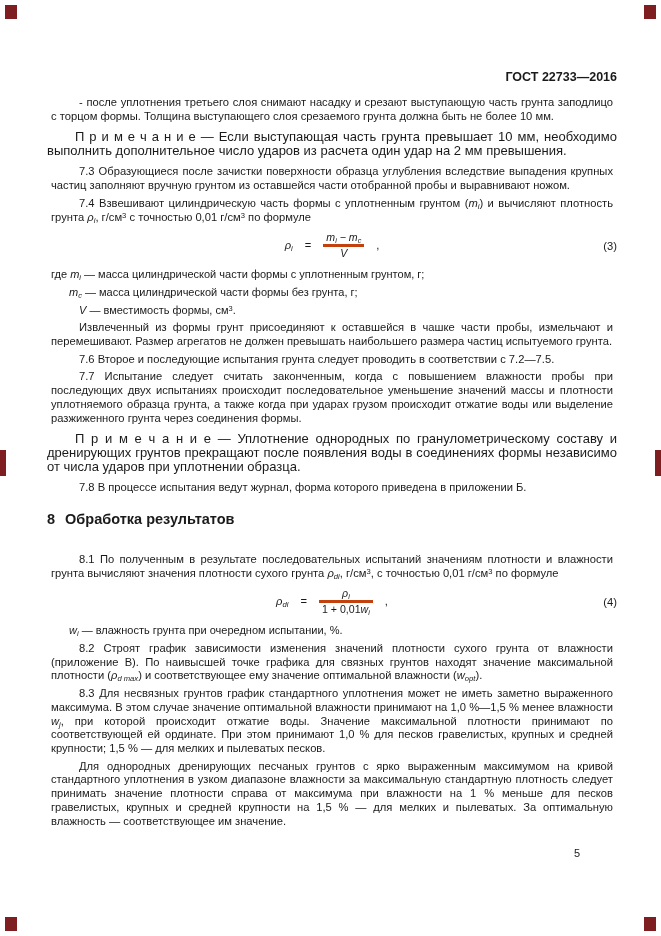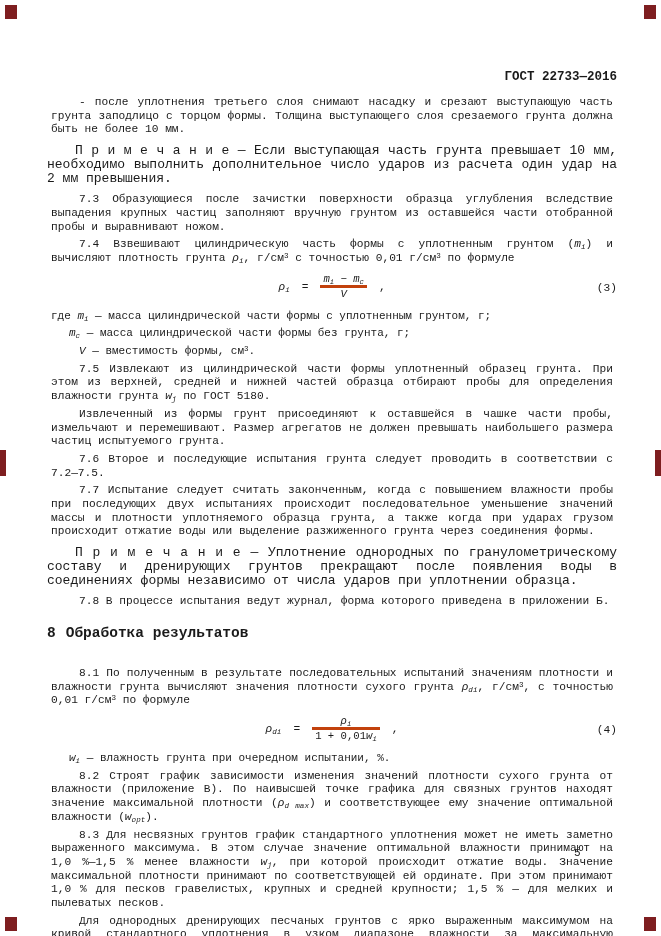--- a/index.html
+++ b/index.html
@@ -1,20 +1,20 @@
 <!DOCTYPE html>
 <html lang="ru"><head>
 <meta charset="utf-8">
 <style>
   html,body{margin:0;padding:0;background:#ffffff;}
   .page{
     position:relative;
     width:661px;height:936px;
     background:#ffffff;
-    font-family:Liberation Mono, monospace;
+    font-family:Liberation Sans, sans-serif;
     color:#1a1a1a;
     overflow:hidden;
   }
   .content{
     position:absolute;
     left:47px;top:70px;
     width:570px;
   }
   .doc-code{
     text-align:right;
@@ -122,21 +122,20 @@
         </span>
         <span>,</span>
       </span>
       <span class="f-number">(3)</span>
     </div>
 
     <p class="defs"><span>где </span><span class="it">m</span><sub class="it">i</sub><span> — масса цилиндрической части формы с уплотненным грунтом, г;</span></p>
     <p class="defs def-in1"><span class="it">m</span><sub class="it">c</sub><span> — масса цилиндрической части формы без грунта, г;</span></p>
     <p class="defs def-in2"><span class="it">V</span><span> — вместимость формы, см</span><sup>3</sup><span>.</span></p>
 
-    <p class="body-p ind"><span>7.5 Извлекают из цилиндрической части формы уплотненный образец грунта. При этом из верхней, средней и нижней частей образца отбирают пробы для определения влажности грунта </span><span class="it">w</span><sub class="it">j</sub><span> по ГОСТ 5180.</span></p>
     <p class="body-p ind"><span>Извлеченный из формы грунт присоединяют к оставшейся в чашке части пробы, измельчают и перемешивают. Размер агрегатов не должен превышать наибольшего размера частиц испытуемого грунта.</span></p>
     <p class="body-p ind"><span>7.6 Второе и последующие испытания грунта следует проводить в соответствии с 7.2—7.5.</span></p>
     <p class="body-p ind"><span>7.7 Испытание следует считать законченным, когда с повышением влажности пробы при последующих двух испытаниях происходит последовательное уменьшение значений массы и плотности уплотняемого образца грунта, а также когда при ударах грузом происходит отжатие воды или выделение разжиженного грунта через соединения формы.</span></p>
 
     <p class="note"><span>П р и м е ч а н и е — Уплотнение однородных по гранулометрическому составу и дренирующих грунтов прекращают после появления воды в соединениях формы независимо от числа ударов при уплотнении образца.</span></p>
 
     <p class="body-p ind"><span>7.8 В процессе испытания ведут журнал, форма которого приведена в приложении Б.</span></p>
 
     <h2 class="section-h">
       <span class="h-num">8</span><span>Обработка результатов</span>

